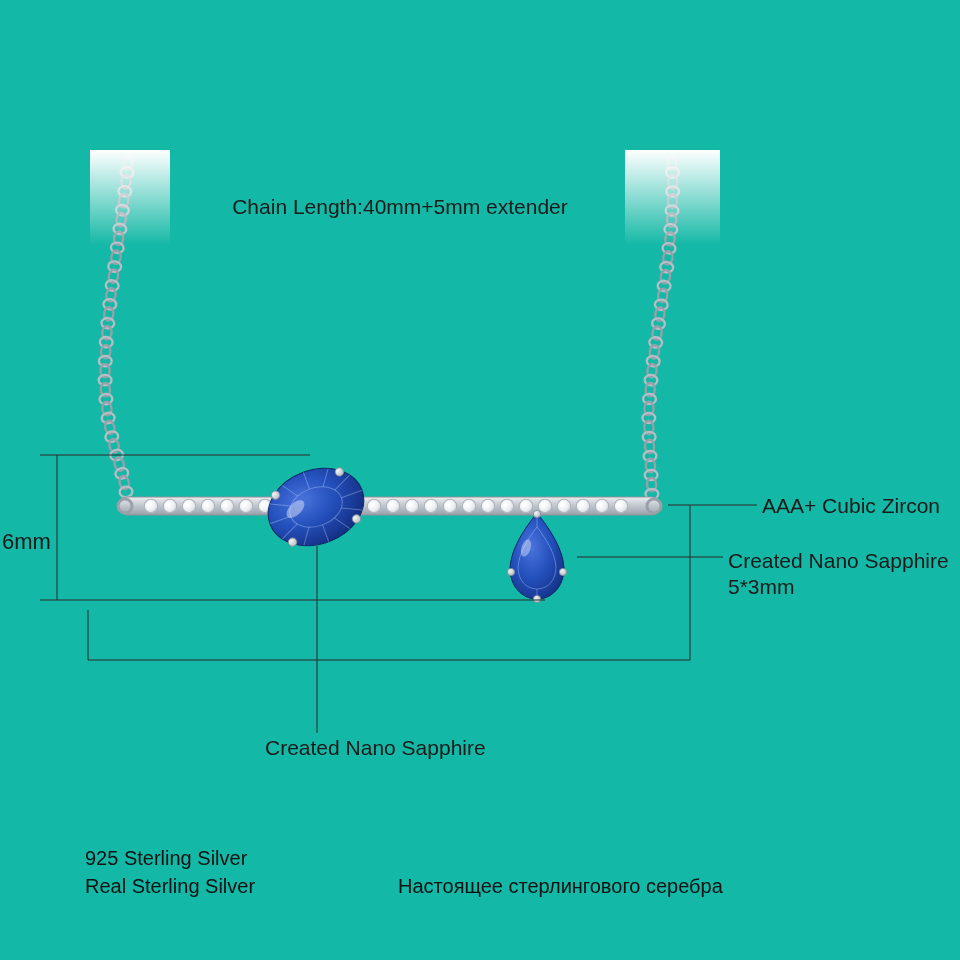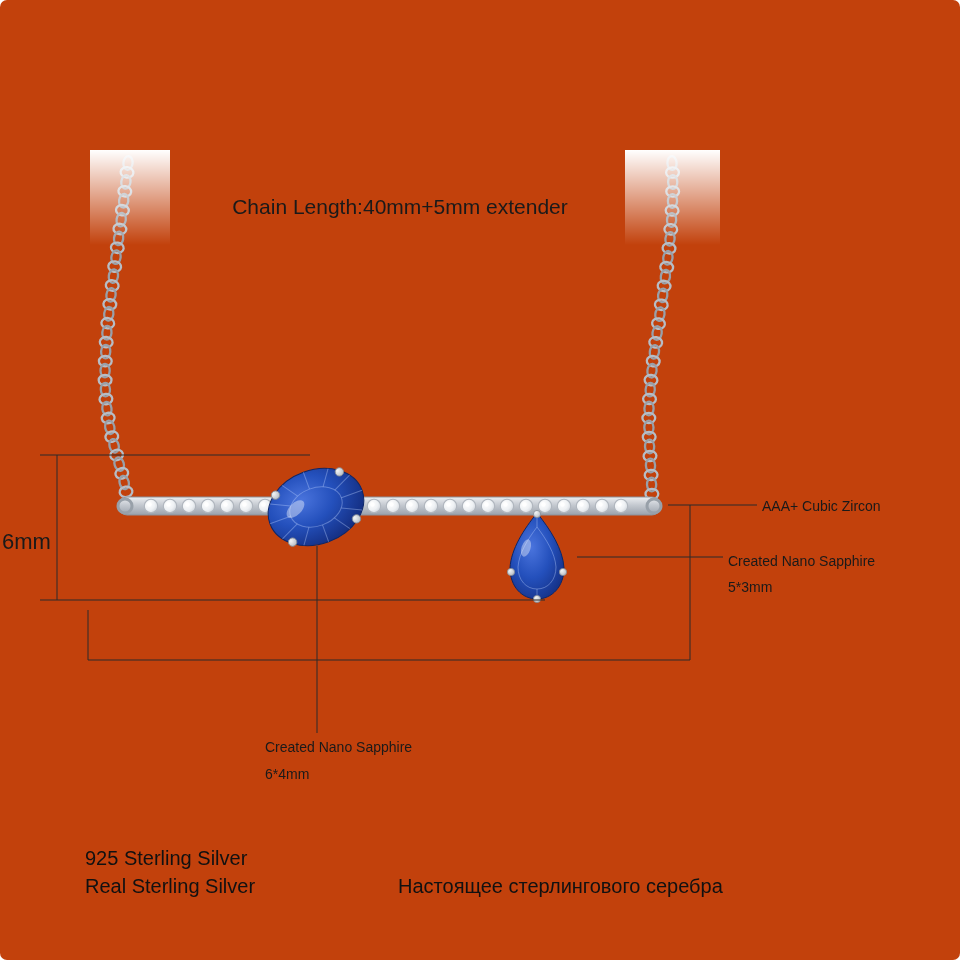--- a/index.html
+++ b/index.html
@@ -1,22 +1,22 @@
 <!DOCTYPE html>
 <html><head>
 <meta charset="utf-8">
 <style>
   * { margin:0; padding:0; box-sizing:border-box; }
   html,body { background:#ffffff; }
   .page {
-    position:relative; width:960px; height:960px; background:#c2410c;
-    overflow:hidden; font-family:"Liberation Sans", sans-serif; color:#1a1a1a;border-radius:7px;
+    position:relative; width:960px; height:960px; background:#14b8a6;
+    overflow:hidden; font-family:"Liberation Sans", sans-serif; color:#1a1a1a;
   }
   .art { position:absolute; left:0; top:0; width:960px; height:960px; }
-  .label { position:absolute; font-size:14px; line-height:26px; white-space:nowrap; color:#1a1a1a; }
+  .label { position:absolute; font-size:21px; line-height:26px; white-space:nowrap; color:#1a1a1a; }
   .label .ln { display:block; }
   .center { text-align:center; }
   .chain-length { left:185px; top:194px; width:430px; font-size:21px; }
   .dim-height  { left:2px;  top:529px; font-size:22px;text-align:center; }
   .dim-width   { left:88px; top:672px; width:602px; font-size:21px; }
   .zircon-note { left:762px; top:493px; }
   .small-stone-note { left:728px; top:548px; }
   .large-stone-note { left:265px; top:734px; line-height:27px; }
   .footer-text { position:absolute; font-size:20px; line-height:28px; white-space:nowrap; color:#111; }
   .f-r1c1 { left:85px;  top:844px; }
@@ -245,21 +245,20 @@
 
   <div class="label zircon-note">AAA+ Cubic Zircon</div>
 
   <div class="label small-stone-note">
     <span class="ln">Created Nano Sapphire</span>
     <span class="ln">5*3mm</span>
   </div>
 
   <div class="label large-stone-note">
     <span class="ln">Created Nano Sapphire</span>
-    <span class="ln">6*4mm</span>
   </div>
 
   <div class="label dim-height">6mm</div>
 
   <div class="footer-text f-r1c1">925 Sterling Silver</div>
   <div class="footer-text f-r2c1">Real Sterling Silver</div>
   <div class="footer-text f-r2c2">Настоящее стерлингового серебра</div>
 
 </div>
 

